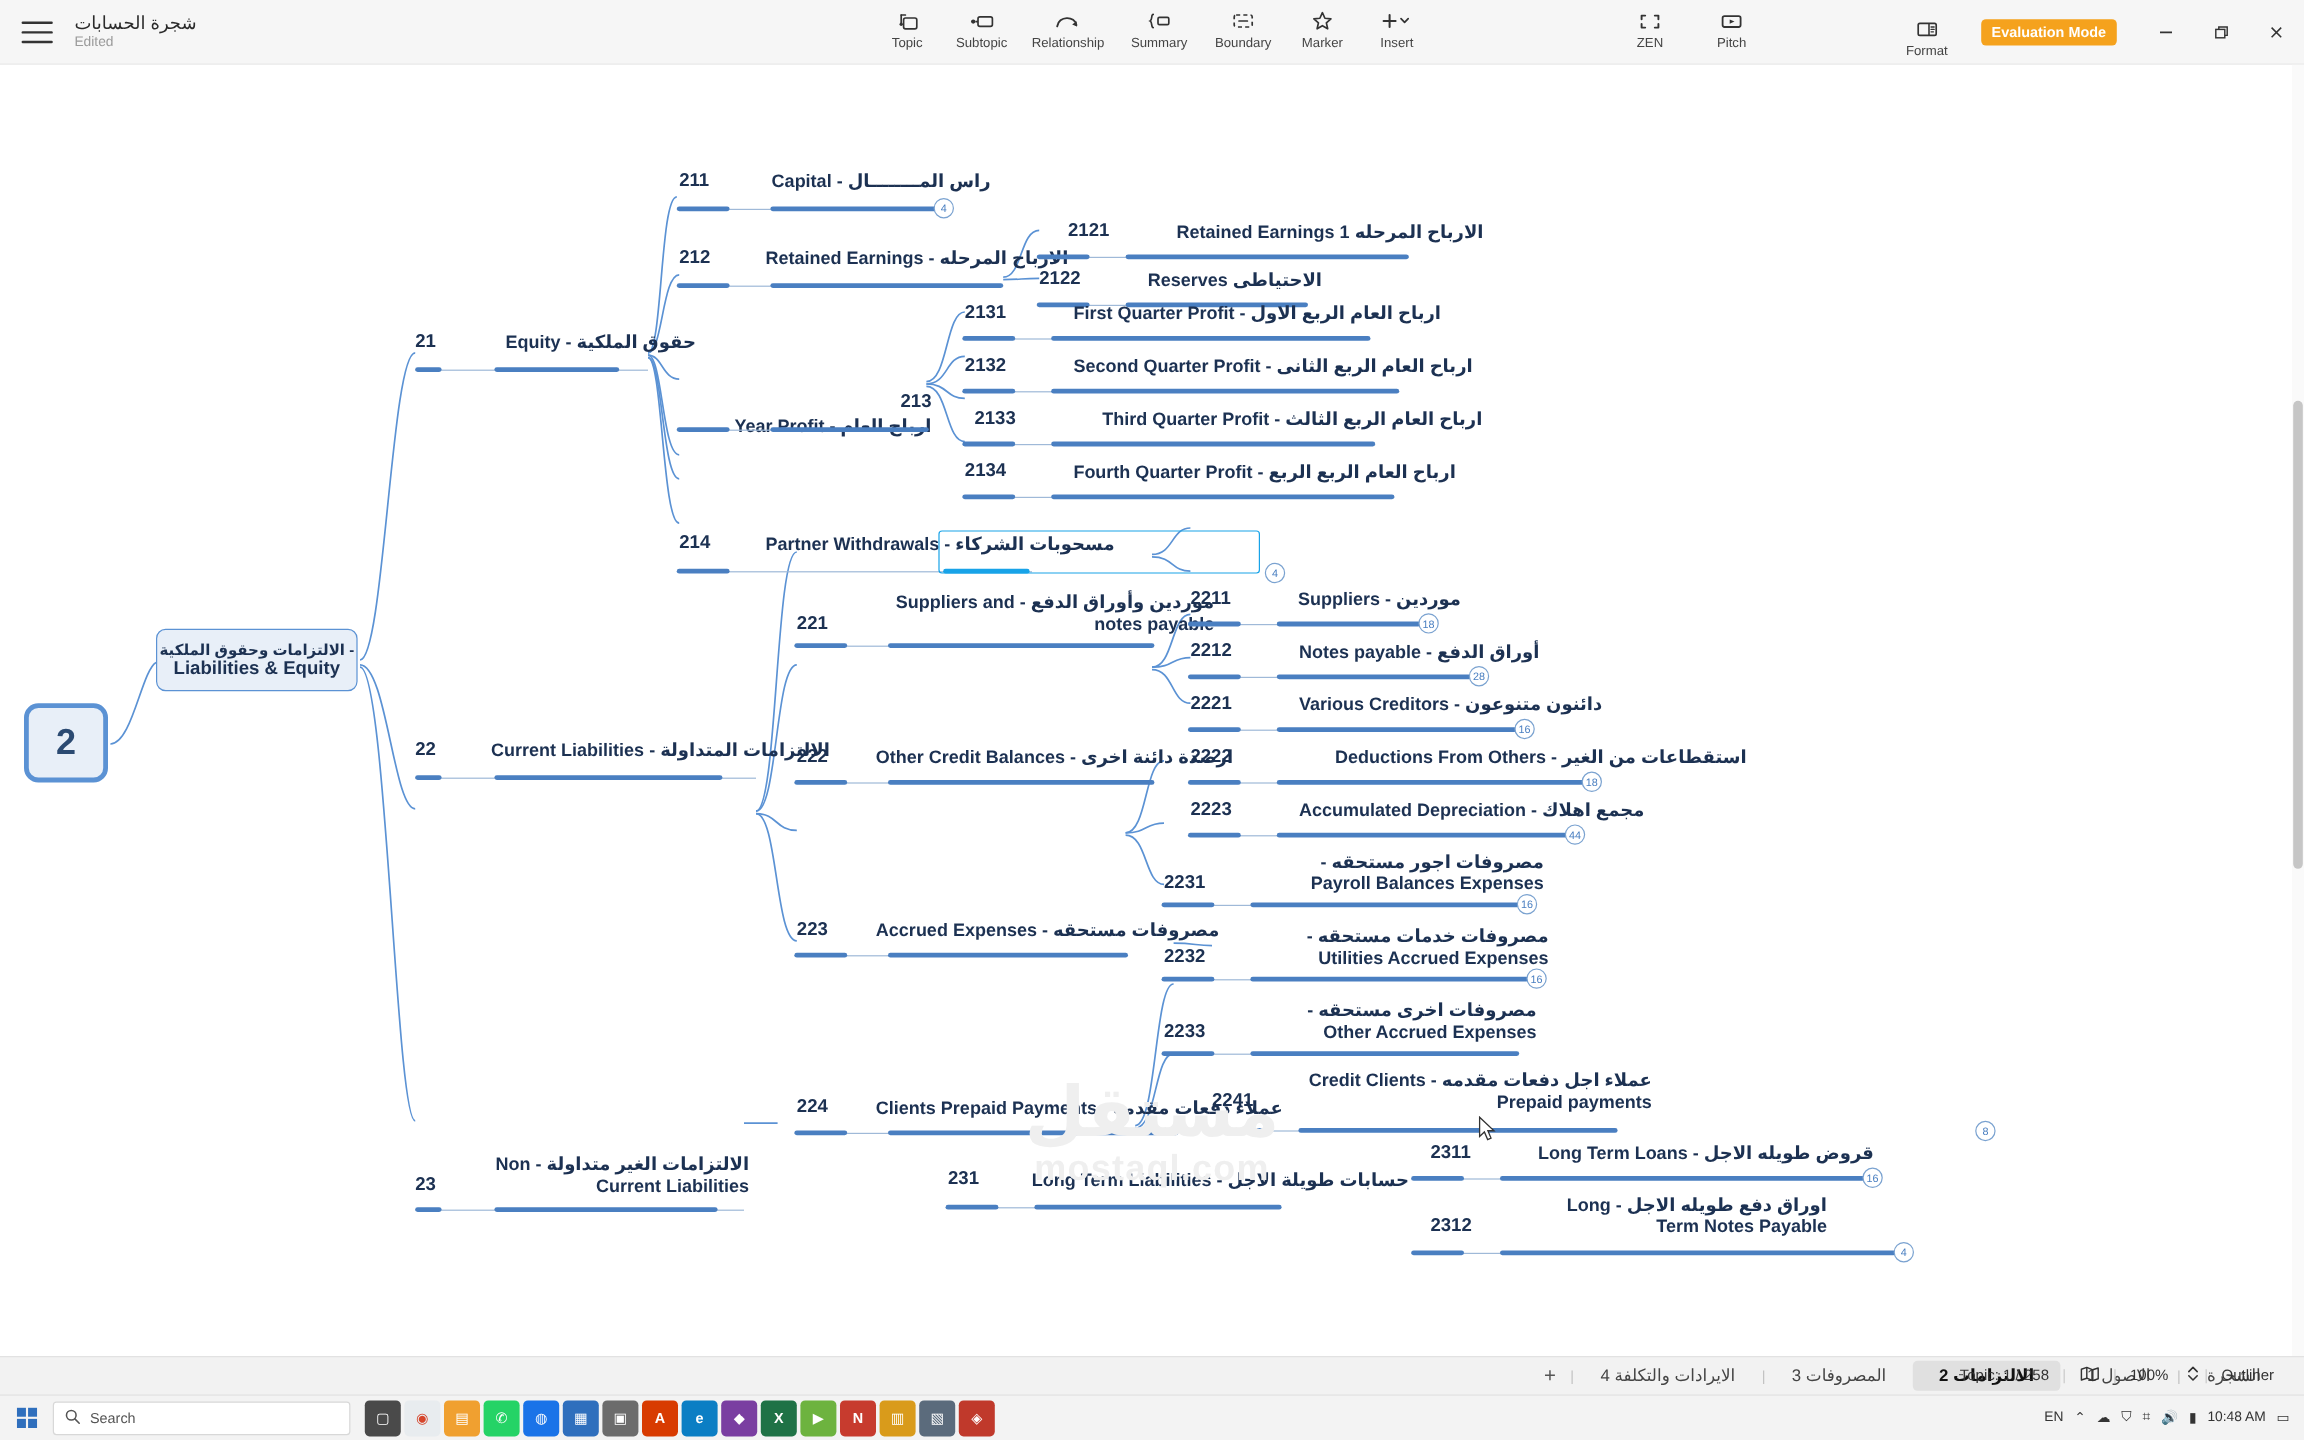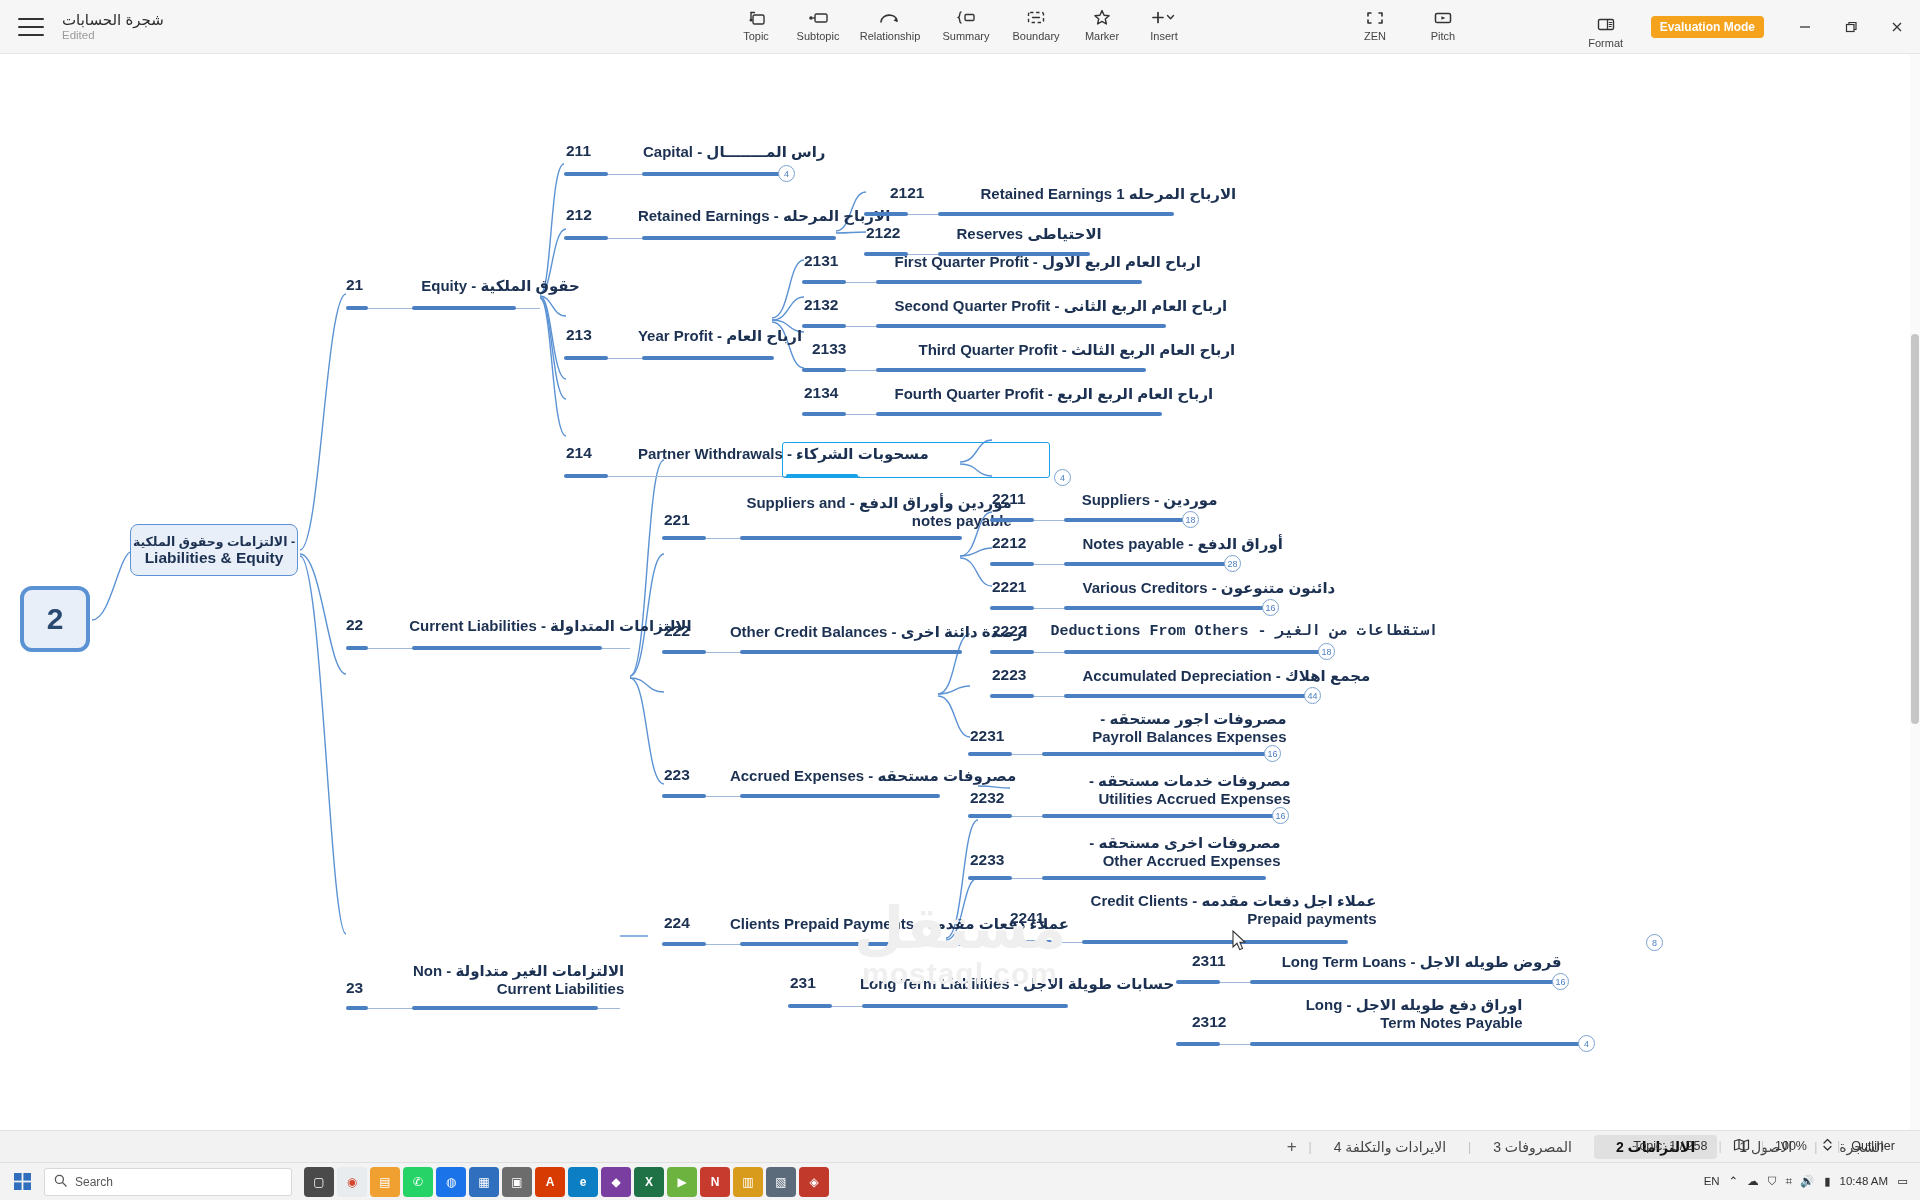--- a/index.html
+++ b/index.html
@@ -412,21 +412,21 @@
   <div class="node" style="left:566px; top:152px;">
     <span class="num">212</span>
     <span class="txtbox" style="margin-left:46px;">
         <span class="txt">الارباح المرحله  - Retained Earnings</span>
       </span>
   </div>
   <div class="ul-thin" style="left:564px; top:184px; width:272px;"></div>
   <div class="underline" style="left:564px; top:182px; width:44px;"></div>
   <div class="underline" style="left:642px; top:182px; width:194px;"></div>
 
-  <div class="node" style="left:566px; top:272px;">
+  <div class="node" style="left:566px; top:272px;flex-direction:column;">
     <span class="num">213</span>
     <span class="txtbox" style="margin-left:46px;">
         <span class="txt">ارباح العام - Year Profit</span>
       </span>
   </div>
   <div class="ul-thin" style="left:564px; top:304px; width:208px;"></div>
   <div class="underline" style="left:564px; top:302px; width:44px;"></div>
   <div class="underline" style="left:642px; top:302px; width:132px;"></div>
 
   <div class="node" style="left:566px; top:390px;">
@@ -569,21 +569,21 @@
         <span class="txt">دائنون متنوعون - Various Creditors</span>
       </span>
   </div>
   <div class="ul-thin" style="left:990px; top:554px; width:272px;"></div>
   <div class="underline" style="left:990px; top:552px; width:44px;"></div>
   <div class="underline" style="left:1064px; top:552px; width:200px;"></div>
   <div class="badge" style="left:1262px; top:545px;">16</div>
 
   <div class="node" style="left:992px; top:568px;">
     <span class="num">2222</span>
-    <span class="txtbox" style="margin-left:24px;font-family:Liberation Mono, monospace;">
+    <span class="txtbox" style="margin-left:86px;">
         <span class="txt">استقطاعات من الغير - Deductions From Others</span>
       </span>
   </div>
   <div class="ul-thin" style="left:990px; top:598px; width:330px;"></div>
   <div class="underline" style="left:990px; top:596px; width:44px;"></div>
   <div class="underline" style="left:1064px; top:596px; width:258px;"></div>
   <div class="badge" style="left:1318px; top:589px;">18</div>
 
   <div class="node" style="left:992px; top:612px;">
     <span class="num">2223</span>

